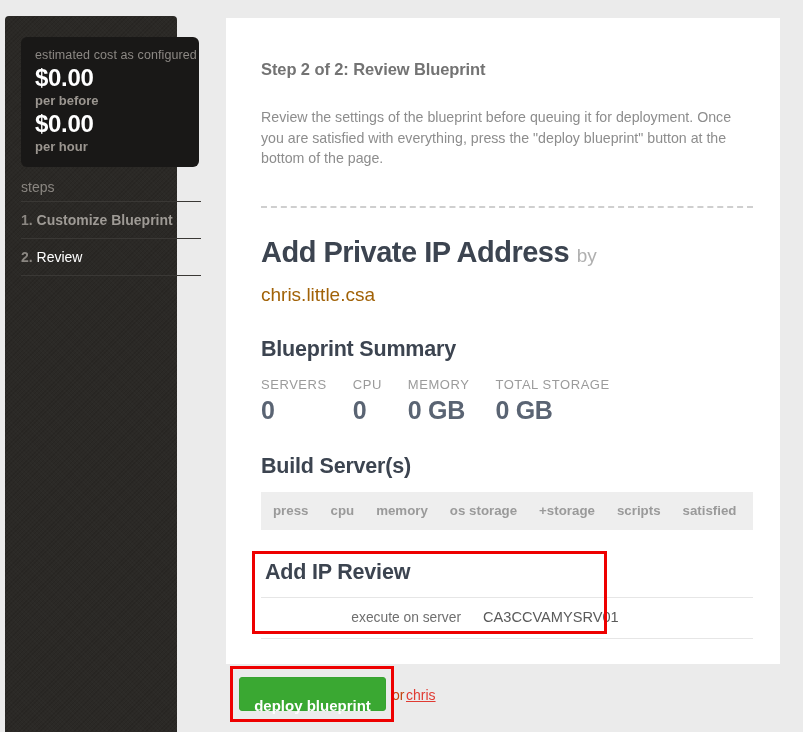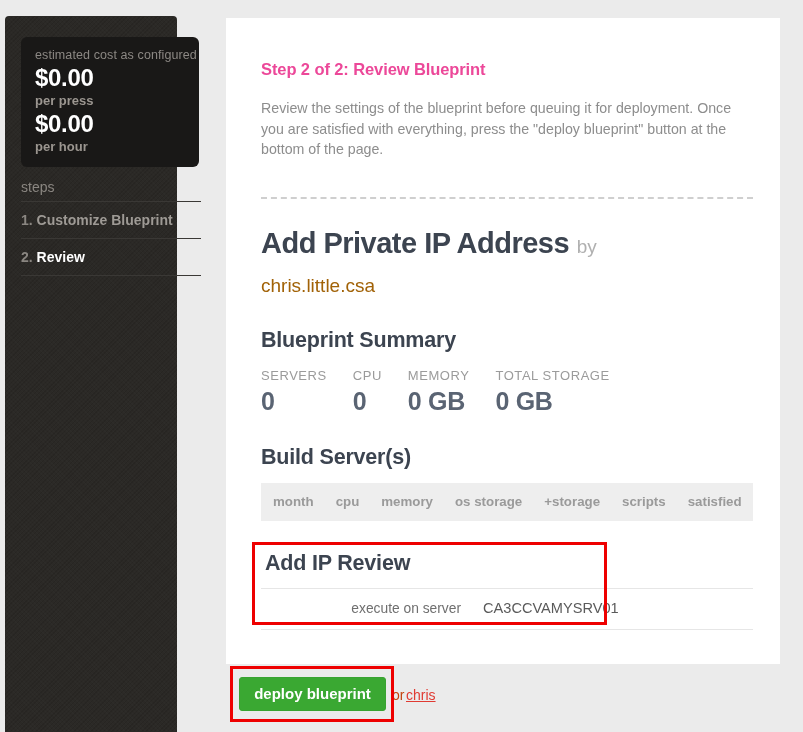--- a/index.html
+++ b/index.html
@@ -69,38 +69,38 @@
   }
   .step-item {
     font-size: 14px;
     line-height: 18px;
     padding: 9px 0 9px 0;
     border-bottom: 1px solid #3a3835;
     white-space: nowrap;
   }
   .step-num { color: #8a8681; font-weight: bold; }
   .step-text-inactive { color: #9e9a95; font-weight: bold; }
-  .step-text-active { color: #ffffff; font-weight: bold; }
+  .step-text-active { color: #ffffff; font-weight: normal; }
 
   
   #card {
     position: absolute;
     left: 226px; top: 18px;
     width: 554px; height: 646px;
     background: #ffffff;
   }
   #card-inner {
     padding: 40px 28px 0 35px;
   }
   #step-heading {
     font-size: 16.5px;
     font-weight: bold;
-    color: #ec4899;
+    color: #737373;
     line-height: 22px;
-    margin: 0 0 18px 0;
+    margin: 0 0 27px 0;
     letter-spacing: -.1px;
   }
   #step-desc {
     font-size: 14.2px;
     color: #8d8d8d;
     line-height: 20.5px;
     margin: 0;
     width: 482px;
   }
   #dash-rule {
@@ -237,21 +237,21 @@
     background: #3aa832;
     border: 1px solid #39a331;
     border-radius: 3px;
     color: #ffffff;
     font-family: "Liberation Sans", sans-serif;
     font-size: 15px;
     font-weight: bold;
     line-height: 32px;
     text-align: center;
     cursor: pointer;
-    padding: 0;
+    padding: 12px;
   }
   #or-text {
     position: absolute;
     left: 166px; top: 22px;
     font-size: 14px;
     color: #c2410c;
     line-height: 19px;
   }
   #cancel-link {
     position: absolute;
@@ -271,21 +271,21 @@
   }
 </style>
 </head>
 <body>
 
 <div id="sidebar">
 
   <div id="cost-box">
     <div class="cost-caption">estimated cost as configured</div>
     <div class="cost-amount">$0.00</div>
-    <div class="cost-unit">per press</div>
+    <div class="cost-unit">per before</div>
     <div class="cost-amount">$0.00</div>
     <div class="cost-unit">per hour</div>
   </div>
 
   <div id="steps-wrap">
     <div id="steps-label">steps</div>
 
     <div class="step-item">
       <span class="step-num">1.</span>
       <span class="step-text-inactive">Customize Blueprint</span>
@@ -328,21 +328,21 @@
       <div class="stat">
         <div class="stat-label">TOTAL STORAGE</div>
         <div class="stat-value">0 GB</div>
       </div>
     </div>
 
     <h3 class="section-h">Build Server(s)</h3>
 
     <div id="servers-table">
       <div id="servers-thead">
-        <div class="th">month</div>
+        <div class="th">press</div>
         <div class="th">cpu</div>
         <div class="th">memory</div>
         <div class="th">os storage</div>
         <div class="th">+storage</div>
         <div class="th">scripts</div>
         <div class="th">satisfied</div>
       </div>
     </div>
 
     <div id="addip-wrap">

